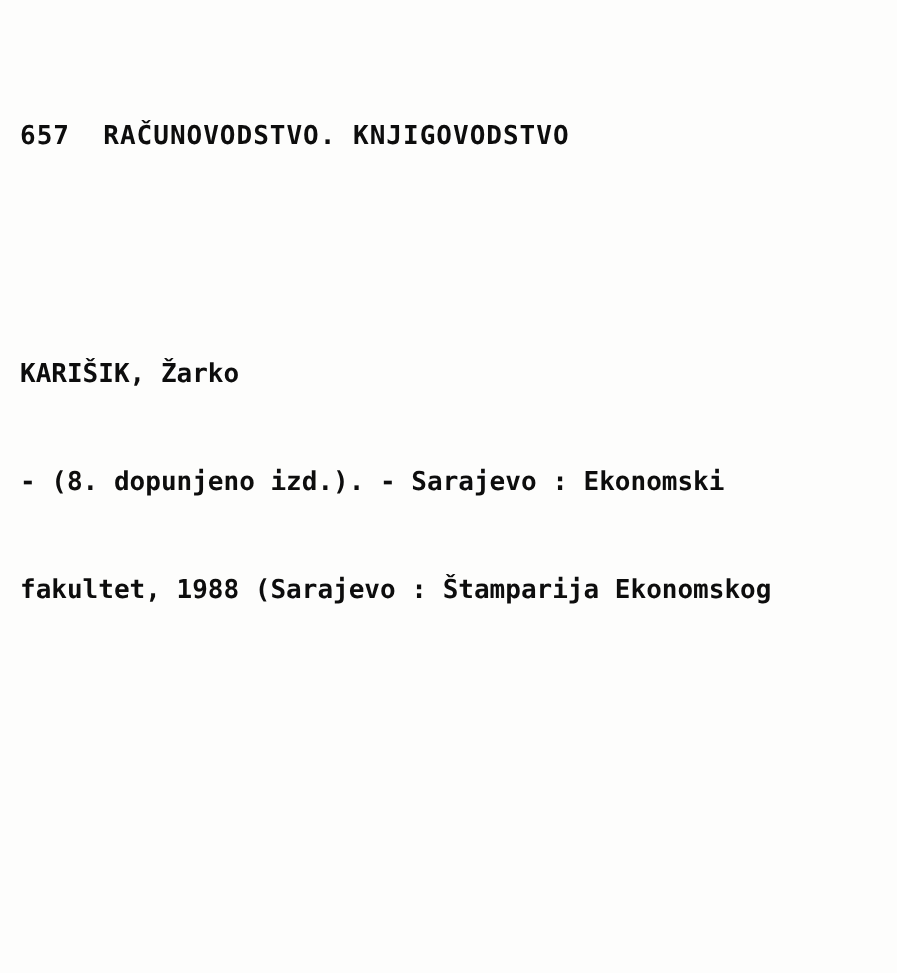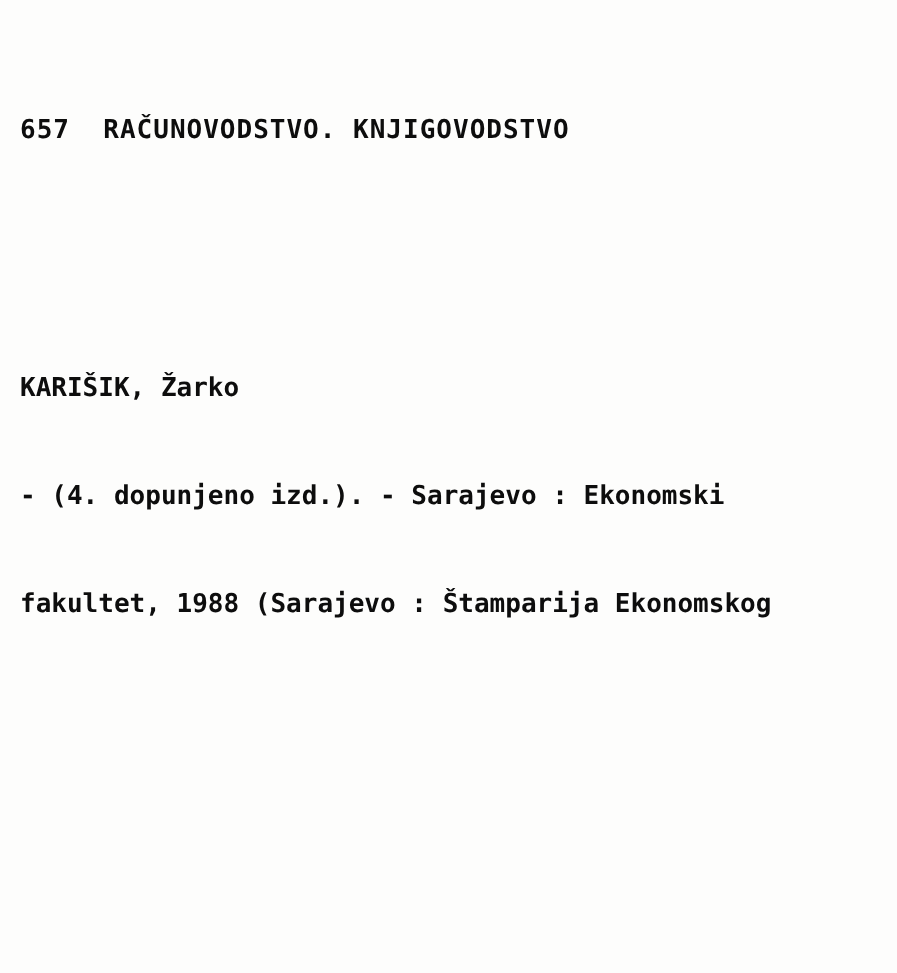--- a/index.html
+++ b/index.html
@@ -9,38 +9,38 @@
     height: 973px;
     box-sizing: border-box;
     background: #fdfdfc;
     color: #0d0d0d;
     font-family: "DejaVu Sans Mono", "Liberation Mono", monospace;
     font-weight: 700;
     font-size: 26px;
     line-height: 36px;
     white-space: pre;
     overflow: hidden;
-    padding: 4px 0 0 20px;
+    padding: 10px 0 0 20px;
     letter-spacing: 0px;
     text-rendering: geometricPrecision;
   }
   .line { height: 36px; }
   .heading { letter-spacing: 1px; }
-  .author-gap { margin-top: 42px; }
+  .author-gap { margin-top: 22px; }
 </style>
 </head>
 <body>
 
 <div class="page">
 
   <div class="line heading">657  RAČUNOVODSTVO. KNJIGOVODSTVO</div>
 
   <div>
     <div class="line author-gap">KARIŠIK, Žarko</div>
-    <div class="line">- (4. dopunjeno izd.). - Sarajevo : Ekonomski</div>
+    <div class="line">- (8. dopunjeno izd.). - Sarajevo : Ekonomski</div>
     <div class="line">fakultet, 1988 (Sarajevo : Štamparija Ekonomskog</div>
 
     
   </div>
 
   
 
 </div>
 
 </body></html>

